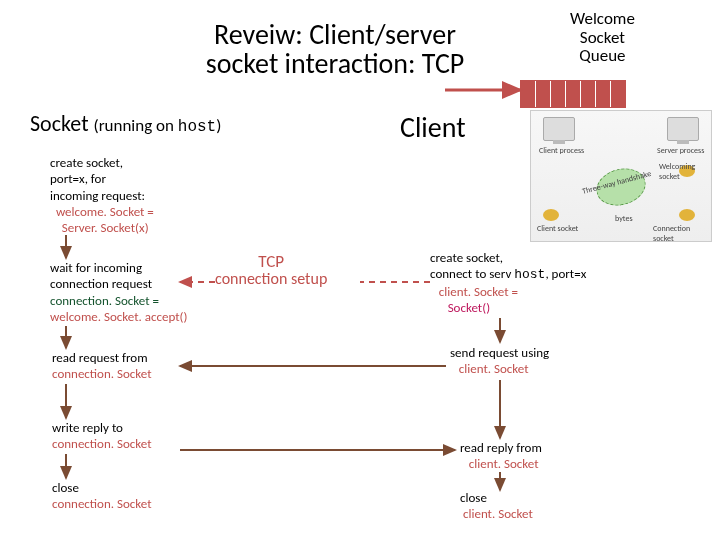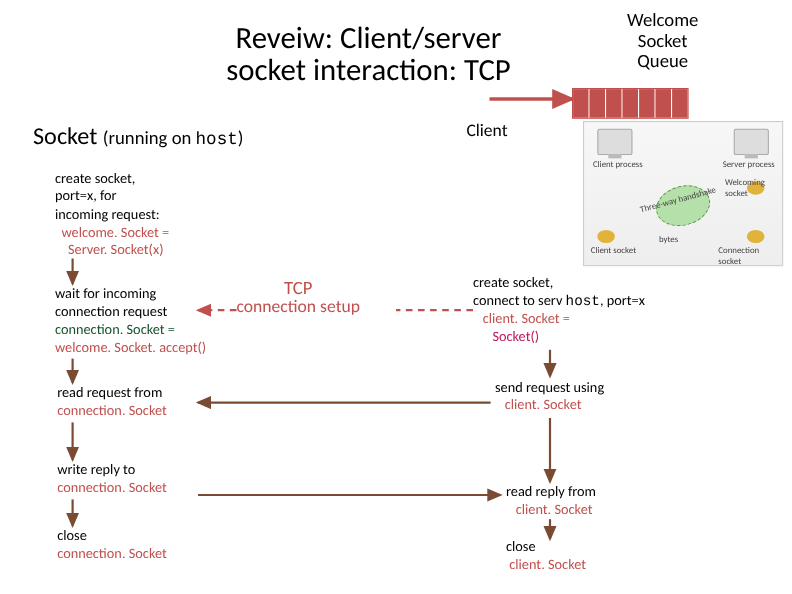--- a/index.html
+++ b/index.html
@@ -3,21 +3,21 @@
 <meta charset="utf-8">
 <style>
 html,body{margin:0;padding:0;width:720px;height:540px;font-family:Calibri,Arial,sans-serif;background:#fff;color:#000;overflow:hidden}
 .stage{position:relative;width:700px;height:540px}
 .title{position:absolute;left:160px;top:20px;width:350px;text-align:center;font-size:28px;line-height:1.05}
 .queue-lbl{position:absolute;left:570px;top:10px;font-size:17px;text-align:center;line-height:1.1}
 .server-h{position:absolute;left:30px;top:110px;font-size:22px}
 .server-h .running{font-size:17px}
 .host-code{font-family:"Courier New",monospace;font-size:16px}
 .port-code{font-family:"Courier New",monospace}
-.client-h{position:absolute;left:424px;top:110px;font-size:16px}
+.client-h{position:absolute;left:400px;top:110px;font-size:28px}
 .box{position:absolute;font-size:13px;font-weight:normal;line-height:1.25}
 #b-create-srv{left:50px;top:155px;width:170px}
 #b-wait{left:50px;top:260px;width:175px}
 #b-readreq{left:52px;top:350px;width:150px}
 #b-writereply{left:52px;top:420px;width:140px}
 #b-close-srv{left:52px;top:480px;width:140px}
 #b-create-cli{left:430px;top:250px;width:230px}
 #b-sendreq{left:450px;top:345px;width:200px}
 #b-readreply{left:460px;top:440px;width:150px}
 #b-close-cli{left:460px;top:490px;width:140px}
@@ -125,21 +125,21 @@
   <div class="pc" style="left:12px;top:6px"></div>
   <div class="pc" style="left:136px;top:6px"></div>
   <div class="lbl" style="left:8px;top:34px">Client process</div>
   <div class="lbl" style="left:126px;top:34px">Server process</div>
   <div class="blob" style="left:148px;top:54px;width:16px;height:12px;background:#e2b33a"></div>
   <div class="lbl" style="left:128px;top:50px">Welcoming socket</div>
   <div class="blob" style="left:12px;top:98px;width:16px;height:12px;background:#e2b33a"></div>
   <div class="blob" style="left:148px;top:98px;width:16px;height:12px;background:#e2b33a"></div>
   <div class="lbl" style="left:6px;top:112px">Client socket</div>
   <div class="lbl" style="left:122px;top:112px">Connection socket</div>
-  <div class="lbl" style="left:68px;top:102px">bytes</div>
+  <div class="lbl" style="left:84px;top:102px">bytes</div>
   <div class="blob" style="left:65px;top:58px;width:48px;height:34px;background:#b6e0a9;border:1px dashed #5a9a4a;transform:rotate(-15deg)"></div>
   <div class="lbl" style="left:50px;top:66px;transform:rotate(-15deg)">Three-way handshake</div>
 </div>
 
 <svg class="arrows">
   <defs>
     <marker id="ahM" markerWidth="8" markerHeight="8" refX="6" refY="3" orient="auto">
           <path d="M0,0 L7,3 L0,6 Z" fill="#c0504d"></path>
         </marker>
     <marker id="ahS" markerWidth="8" markerHeight="8" refX="6" refY="3" orient="auto">

